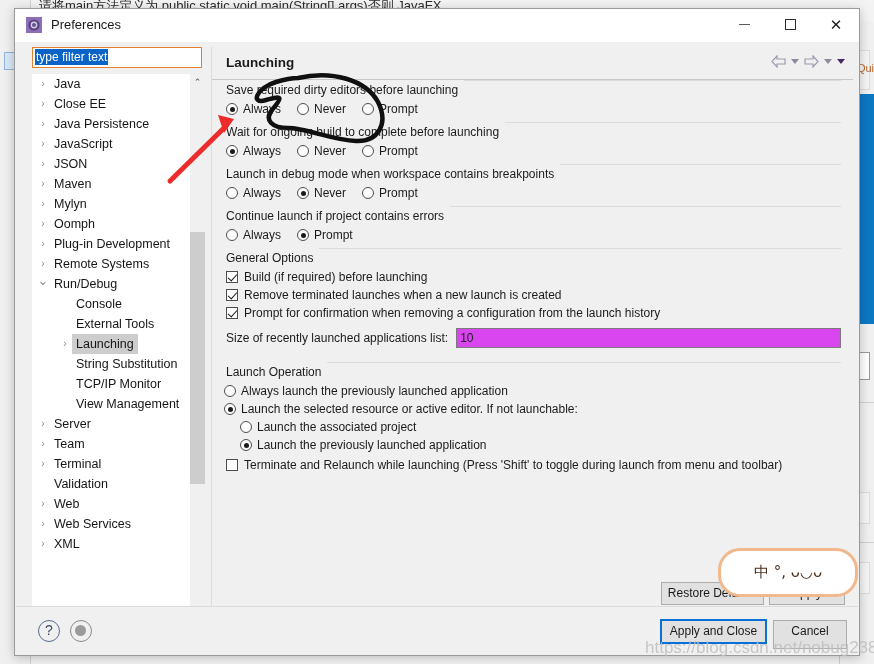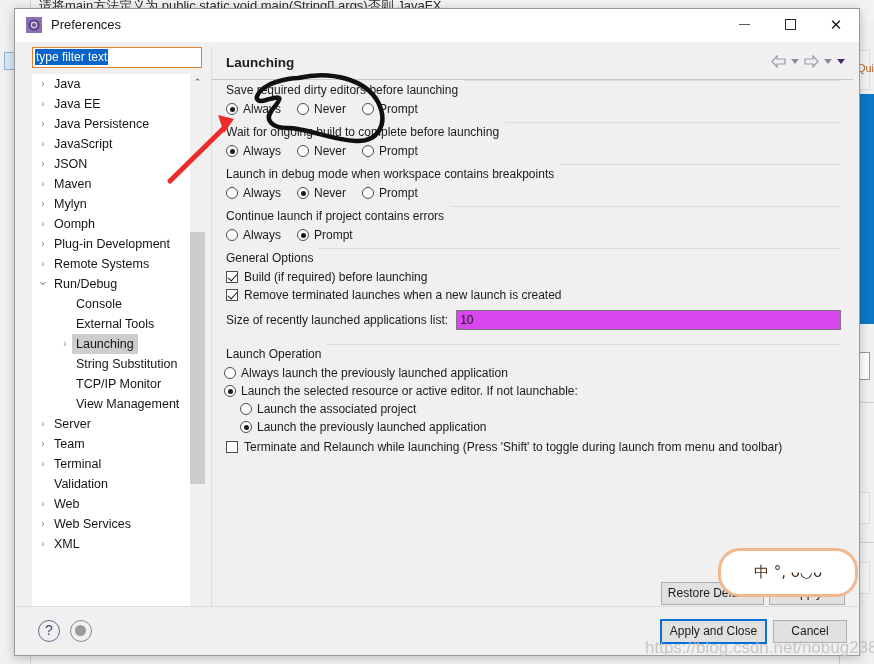--- a/index.html
+++ b/index.html
@@ -312,21 +312,21 @@
     width: 11px; height: 11px; border-radius: 50%; background: #9a9a9a;
   }
   .btn-applyclose {
     position: absolute; right: 91px; top: 12px;
     width: 107px; height: 25px; line-height: 21px;
     border: 2px solid #0a6fd6;
     background: #e1e1e1;
   }
   .btn-cancel {
     position: absolute; right: 11px; top: 13px;
-    width: 74px; height: 23px; line-height: 21px;
+    width: 74px; height: 29px; line-height: 21px;
   }
 
   
   #annot { position: absolute; left: 0; top: 0; width: 874px; height: 664px; pointer-events: none; }
 
   .sticker {
     position: absolute; left: 718px; top: 548px;
     width: 134px; height: 43px;
     background: #ffffff;
     border: 3px solid #f0b88c;
@@ -399,21 +399,21 @@
     <div class="filter-input">
       <span class="filter-sel">type filter text</span>
     </div>
     <div class="tree-box" id="tree-box">
         <div class="tree-item">
           <span class="arrow" style="left: 4px;">›</span>
           <span class="lbl" style="left: 22px;">Java</span>
         </div>
         <div class="tree-item">
           <span class="arrow" style="left: 4px;">›</span>
-          <span class="lbl" style="left: 22px;">Java EE</span>
+          <span class="lbl" style="left: 22px;">Close EE</span>
         </div>
         <div class="tree-item">
           <span class="arrow" style="left: 4px;">›</span>
           <span class="lbl" style="left: 22px;">Java Persistence</span>
         </div>
         <div class="tree-item">
           <span class="arrow" style="left: 4px;">›</span>
           <span class="lbl" style="left: 22px;">JavaScript</span>
         </div>
         <div class="tree-item">
@@ -575,20 +575,23 @@
               <span class="radio on"></span>
               <span class="radio-lbl">Prompt</span>
             </label>
           </div></div>
         <div class="group"><div class="group-label">General Options</div><label class="check-row">
             <span class="checkbox on"></span>
             <span class="check-lbl">Build (if required) before launching</span>
           </label><label class="check-row">
             <span class="checkbox on"></span>
             <span class="check-lbl">Remove terminated launches when a new launch is created</span>
+          </label><label class="check-row">
+            <span class="checkbox on"></span>
+            <span class="check-lbl">Prompt for confirmation when removing a configuration from the launch history</span>
           </label><div class="size-row">
             <span class="size-lbl">Size of recently launched applications list:</span>
             <div class="size-input">10</div>
           </div></div>
         <div class="group radio-stack" style="margin-top: 8px;"><div class="group-label">Launch Operation</div><label class="radio-opt">
             <span class="radio"></span>
             <span class="radio-lbl">Always launch the previously launched application</span>
           </label><label class="radio-opt">
             <span class="radio on"></span>
             <span class="radio-lbl">Launch the selected resource or active editor. If not launchable:</span>

